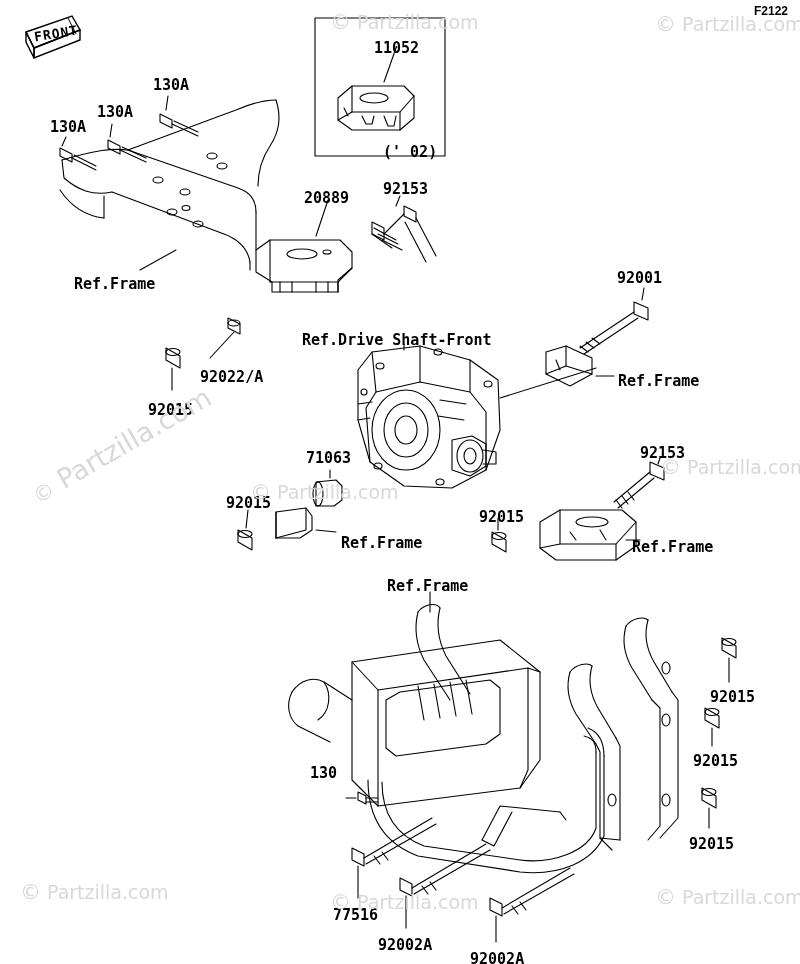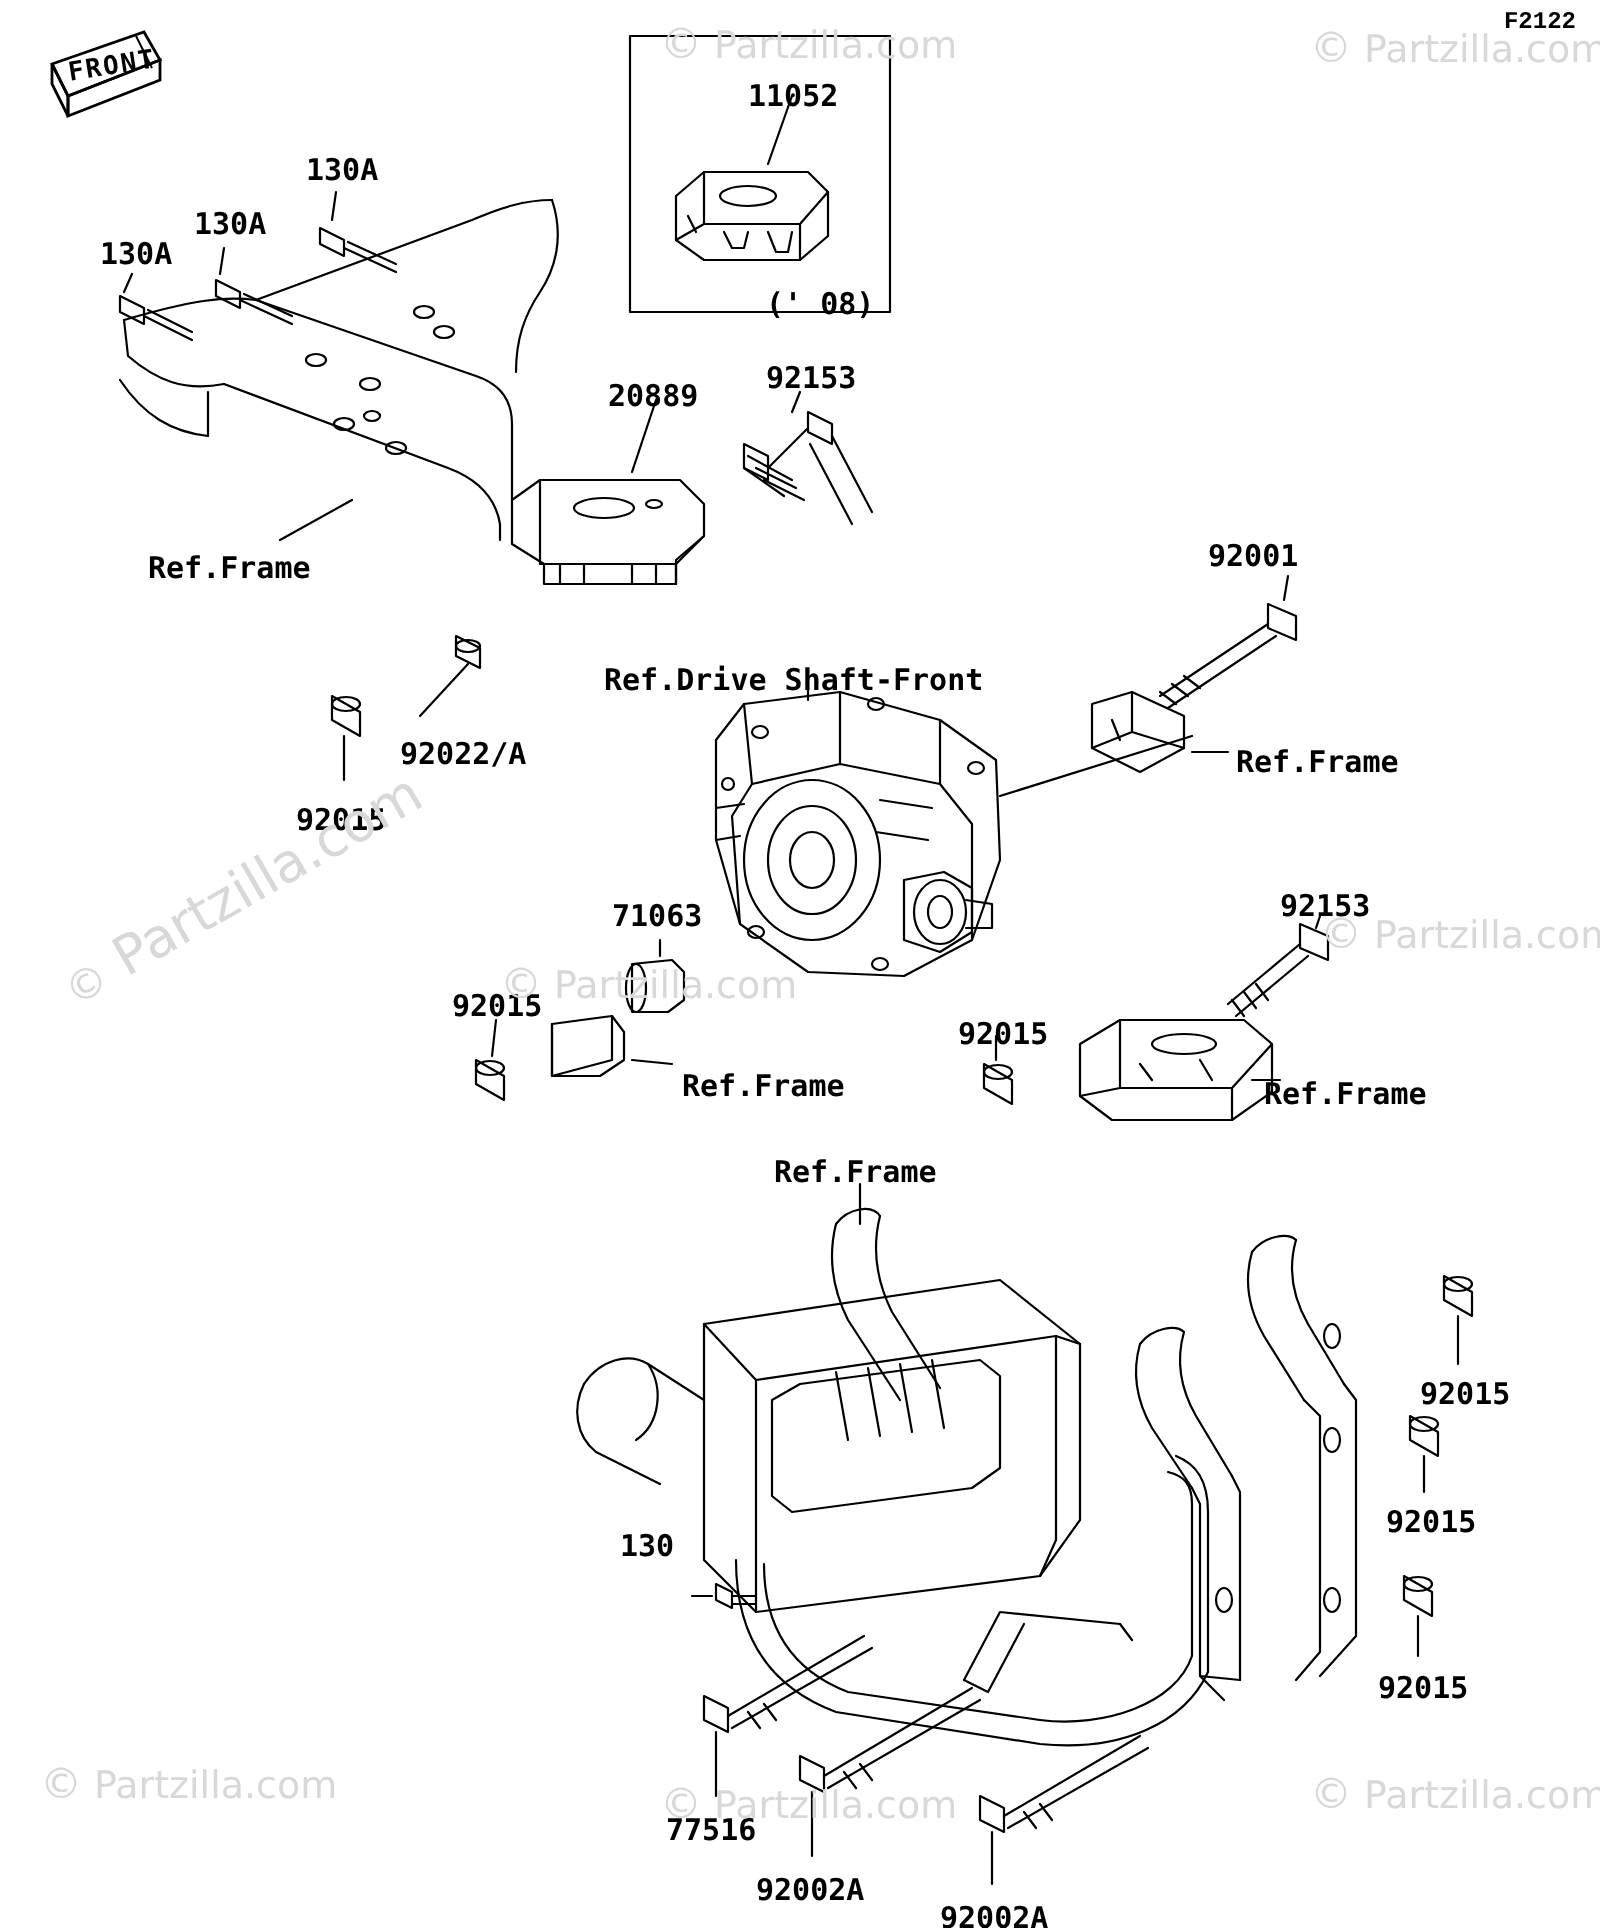--- a/index.html
+++ b/index.html
@@ -29,21 +29,21 @@
     font-size: 15px;
     font-weight: bold;
     color: #000000;
     white-space: nowrap;
     letter-spacing: 0px;
   }
   .code {
     position: absolute;
     top: 4px;
     right: 12px;
-    font-family: Liberation Mono, monospace;
+    font-family: Liberation Sans, sans-serif;
     font-size: 12px;
     font-weight: bold;
     color: #000000;
   }
   .wm {
     position: absolute;
     color: #d8d8d8;
     font-family: "DejaVu Sans", sans-serif;
     font-size: 19px;
     white-space: nowrap;
@@ -339,25 +339,25 @@
       <line x1="430" y1="592" x2="430" y2="612"></line>
 
     </g>
   </svg>
 
   <div id="labels">
       <div class="lbl" style="left: 153px; top: 76px;">130A</div>
       <div class="lbl" style="left: 97px; top: 103px;">130A</div>
       <div class="lbl" style="left: 50px; top: 118px;">130A</div>
       <div class="lbl" style="left: 374px; top: 39px;">11052</div>
-      <div class="lbl" style="left: 383px; top: 143px;">(' 08)</div>
+      <div class="lbl" style="left: 383px; top: 143px;">(' 02)</div>
       <div class="lbl" style="left: 304px; top: 189px;">20889</div>
       <div class="lbl" style="left: 383px; top: 180px;">92153</div>
       <div class="lbl" style="left: 74px; top: 275px;">Ref.Frame</div>
-      <div class="lbl" style="left: 604px; top: 269px;">92001</div>
+      <div class="lbl" style="left: 617px; top: 269px;">92001</div>
       <div class="lbl" style="left: 200px; top: 368px;">92022/A</div>
       <div class="lbl" style="left: 148px; top: 401px;">92015</div>
       <div class="lbl" style="left: 302px; top: 331px;">Ref.Drive Shaft-Front</div>
       <div class="lbl" style="left: 618px; top: 372px;">Ref.Frame</div>
       <div class="lbl" style="left: 640px; top: 444px;">92153</div>
       <div class="lbl" style="left: 306px; top: 449px;">71063</div>
       <div class="lbl" style="left: 226px; top: 494px;">92015</div>
       <div class="lbl" style="left: 479px; top: 508px;">92015</div>
       <div class="lbl" style="left: 341px; top: 534px;">Ref.Frame</div>
       <div class="lbl" style="left: 632px; top: 538px;">Ref.Frame</div>

